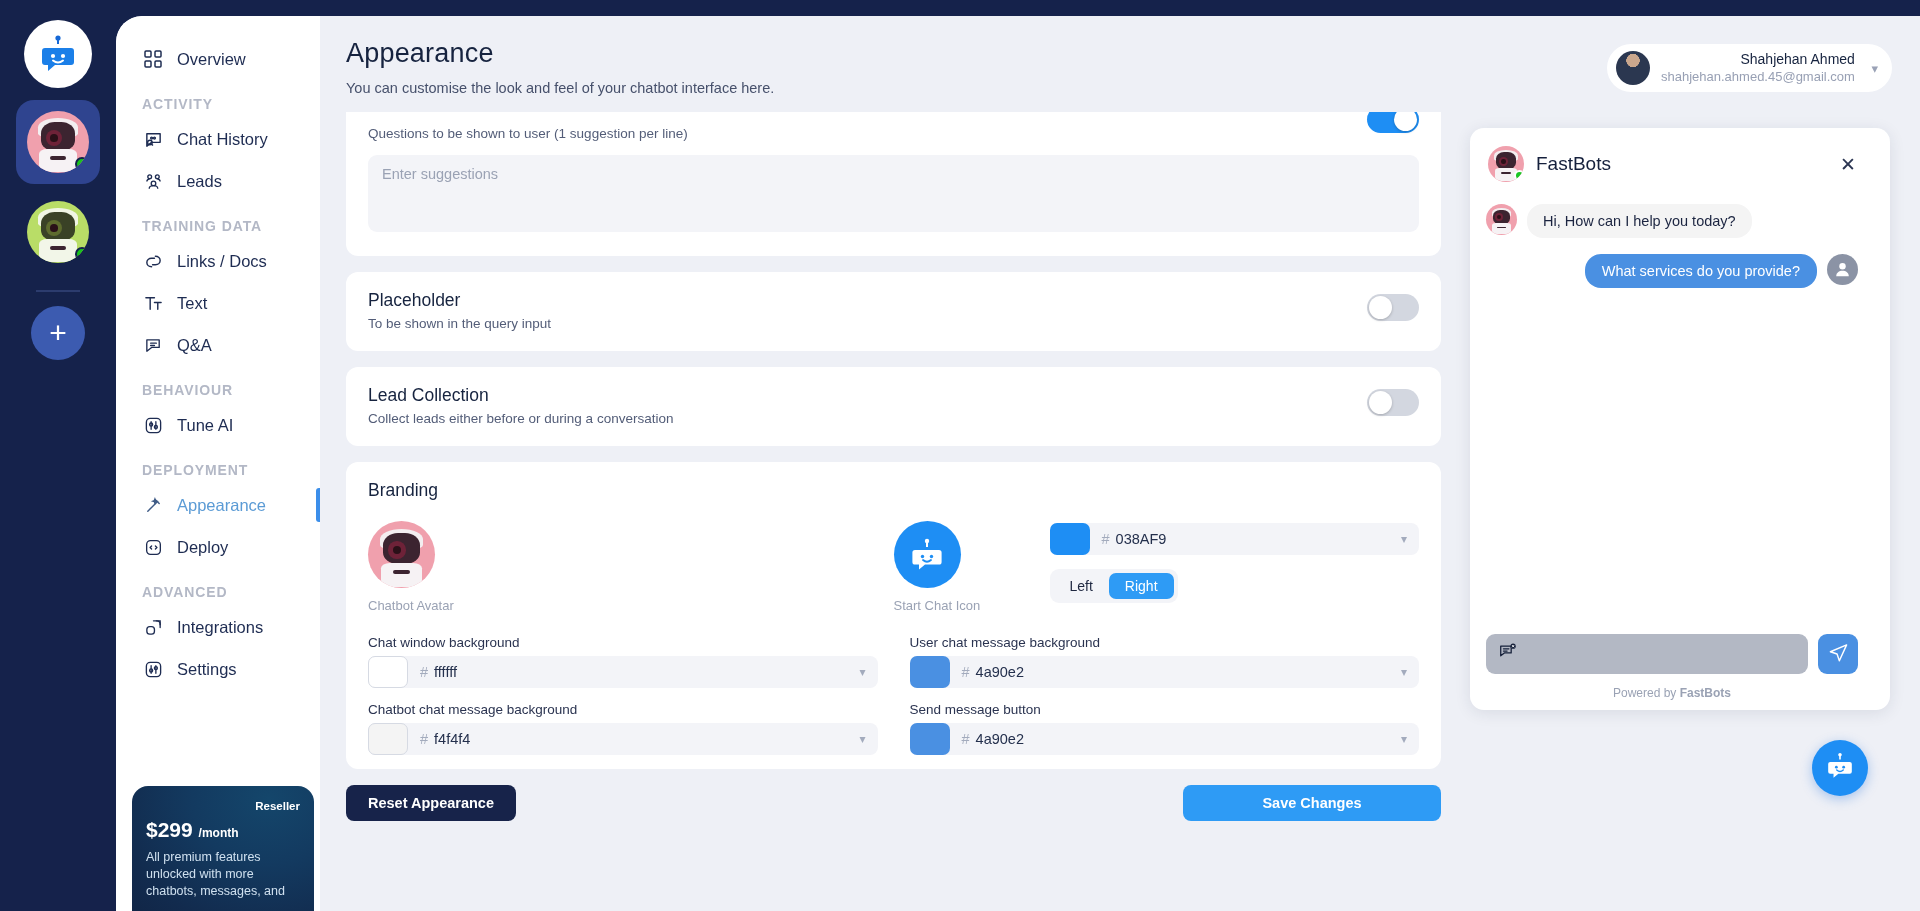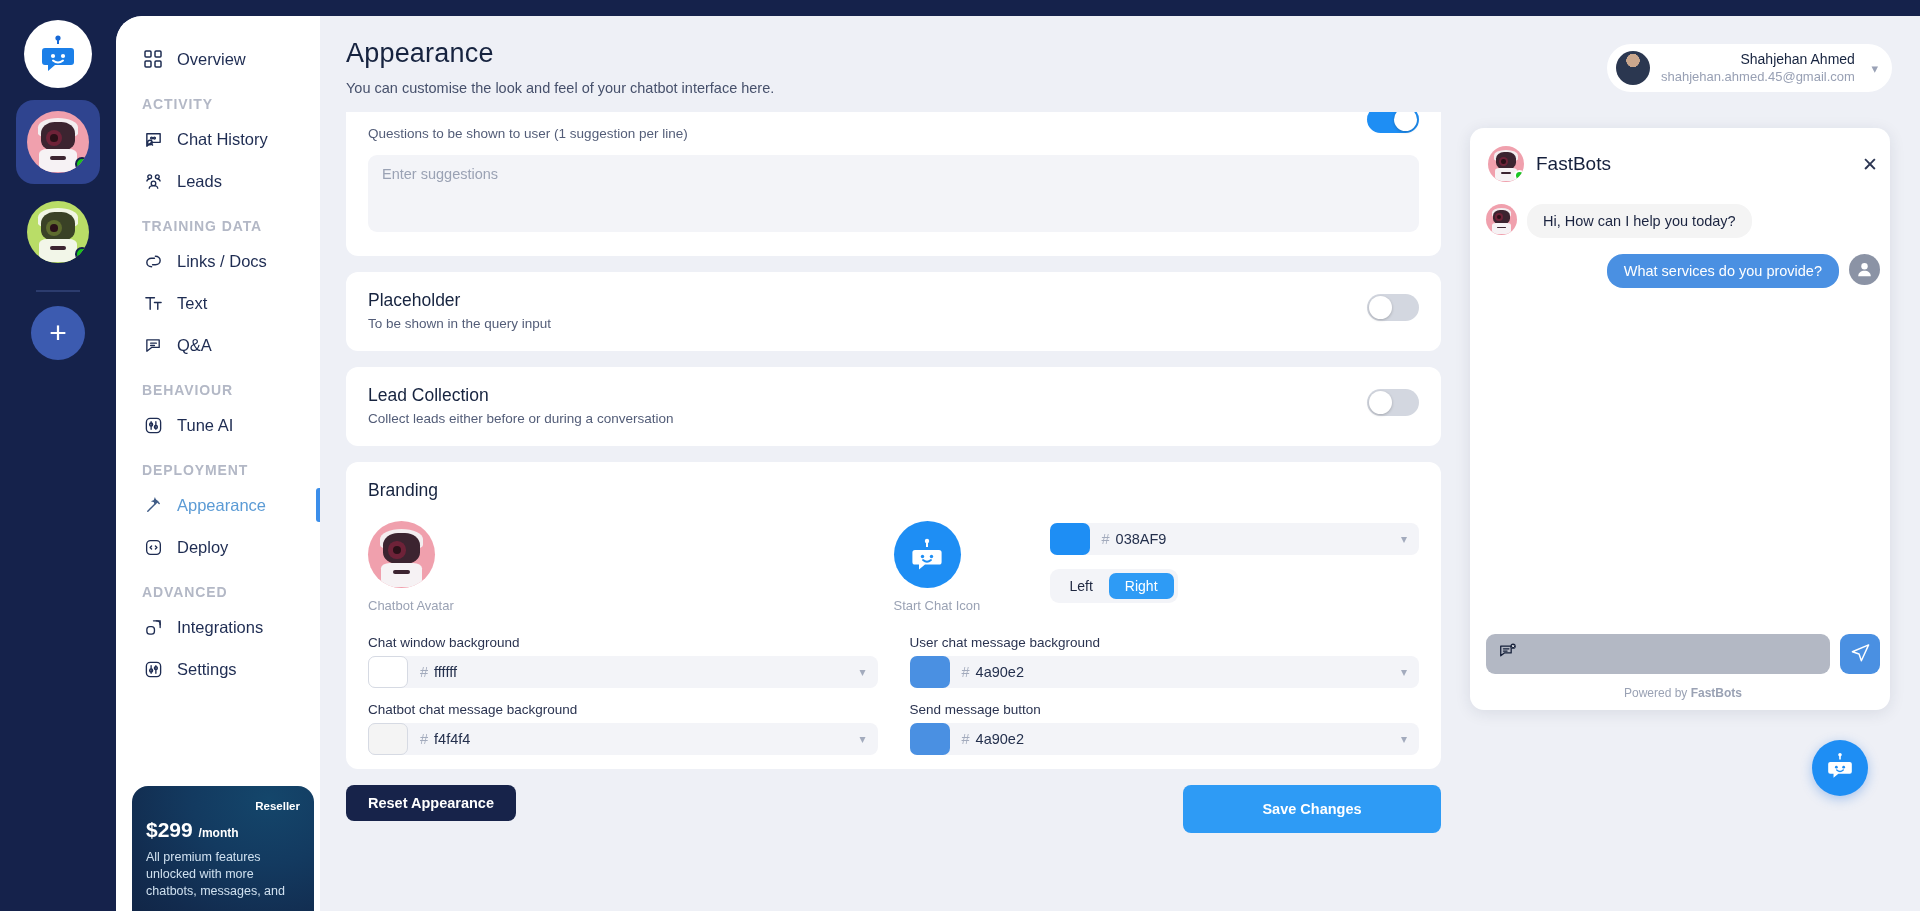--- a/index.html
+++ b/index.html
@@ -178,31 +178,31 @@
     margin-top: 2px; padding-bottom: 16px;
   }
   .btn-reset {
     background: #17234a; color: #ffffff; border: none;
     border-radius: 8px; padding: 0 22px; height: 36px;
     font-size: 14.5px; font-weight: 600; cursor: pointer;
     font-family: "Liberation Sans", sans-serif;
   }
   .btn-save {
     background: #2e9bf5; color: #ffffff; border: none;
-    border-radius: 8px; width: 258px; height: 48px;
+    border-radius: 8px; width: 258px; height: 36px;
     font-size: 14.5px; font-weight: 600; cursor: pointer;
     font-family: "Liberation Sans", sans-serif;
   }
 
   
   .chatprev {
     position: absolute; right: 30px; top: 112px;
     width: 420px; height: 582px; background: #ffffff;
     border-radius: 14px; box-shadow: 0 3px 16px rgba(30,40,70,.10);
-    display: flex; flex-direction: column; padding: 14px 8px 8px 14px;
+    display: flex; flex-direction: column; padding: 14px 30px 8px 14px;
   }
   .cp-head { display: flex; align-items: center; gap: 12px; padding: 4px 4px 0 4px; }
   .cp-av { width: 36px; height: 36px; border-radius: 50%; position: relative; }
   .cp-av .dot {
     position: absolute; right: -1px; bottom: 1px; width: 11px; height: 11px;
     border-radius: 50%; background: #19c724; border: 2px solid #fff;
   }
   .cp-title { font-size: 19px; color: #15203c; }
   .cp-x { margin-left: auto; color: #2b3552; font-size: 19px; cursor: pointer; line-height: 1; }
 

